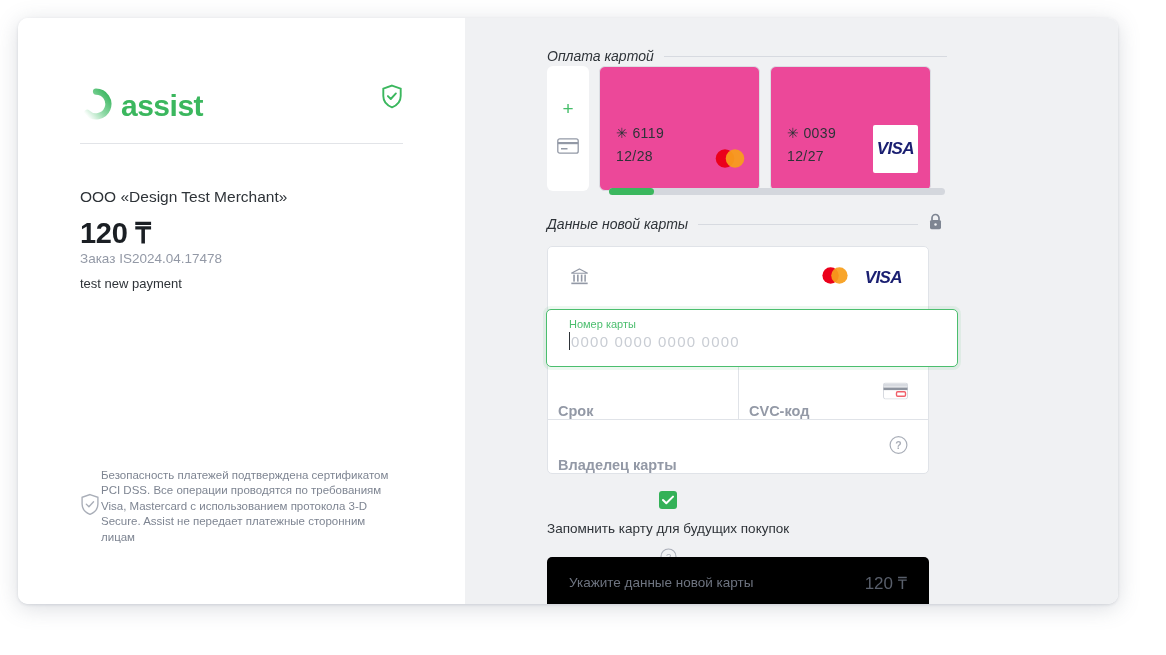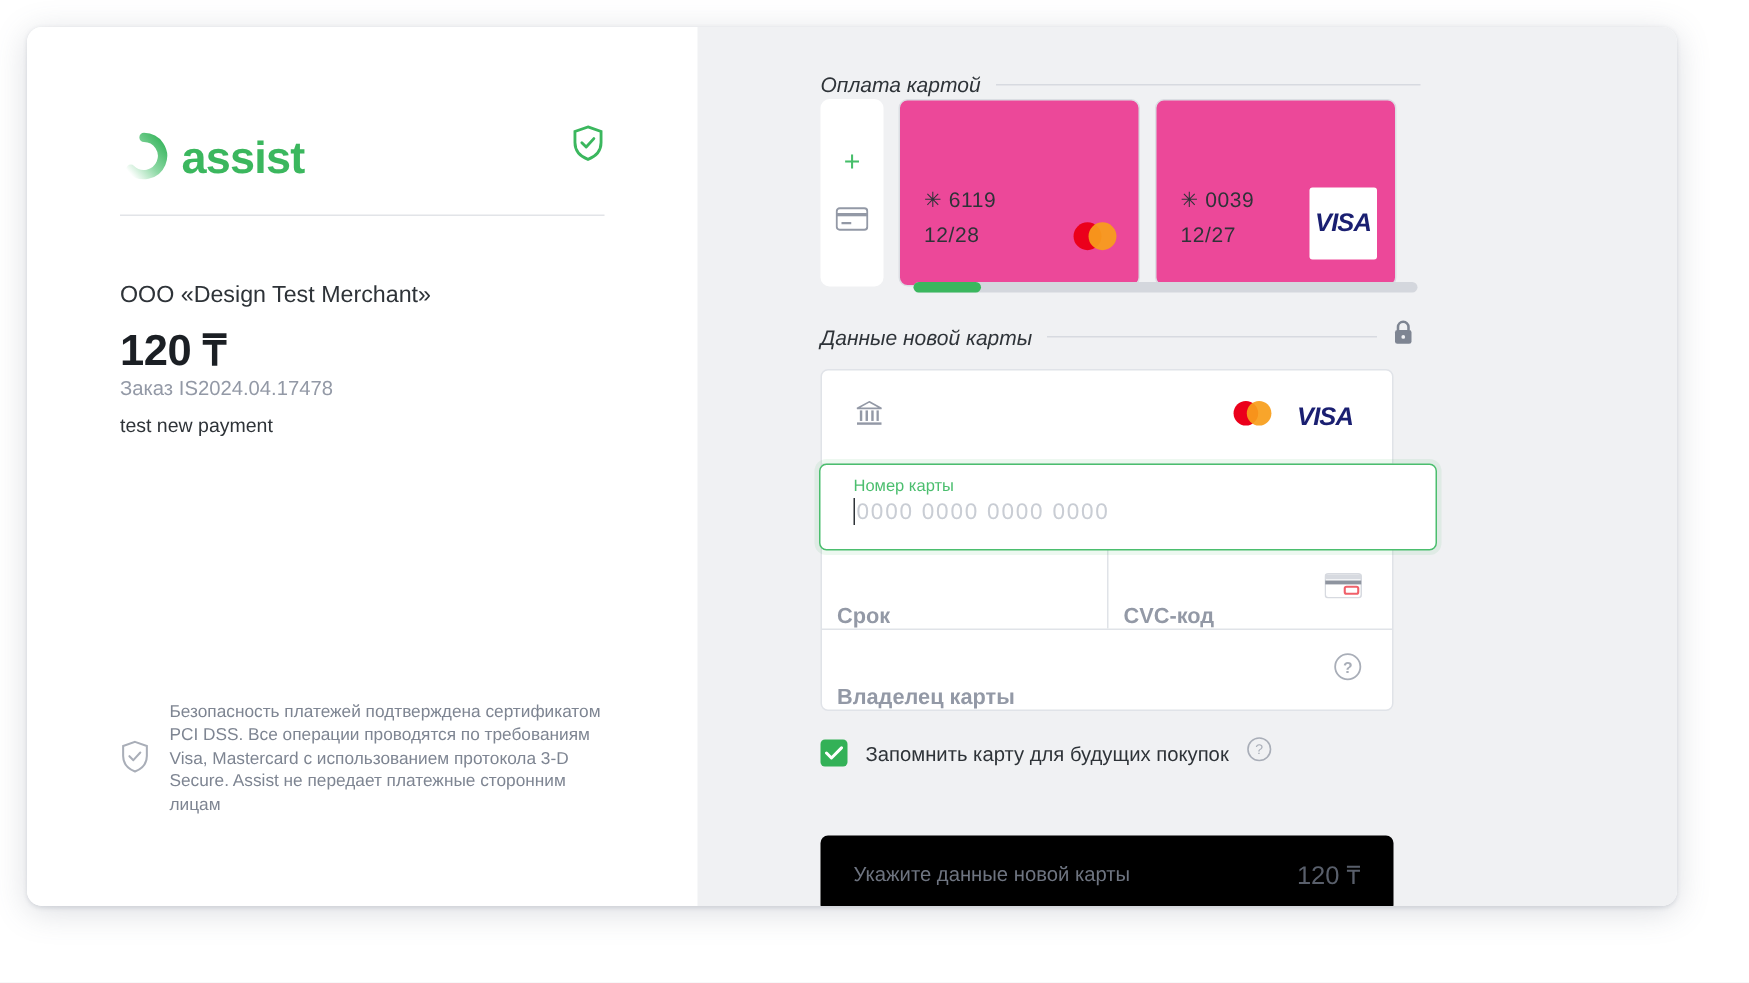--- a/index.html
+++ b/index.html
@@ -53,21 +53,21 @@
     font-size:13.5px; color:#9399A6;
   }
   .order-num { color:#9399A6; }
   .descr {
     position:absolute; left:62px; top:258px;
     font-size:13px; color:#2E3338;
   }
   .security {
     position:absolute; left:62px; top:450px;
     width:350px;
-    display:flex; align-items:center; gap:13px;
+    display:flex; align-items:center; gap:1px;
   }
   .security-text {
     font-size:11.5px; line-height:15.4px; color:#7E8592;
     width:300px;
   }
 
   
   .right {
     flex:1 1 auto; height:100%;
     background:#F0F1F3;
@@ -144,21 +144,21 @@
     font-size:15px; color:#C9CDD4; letter-spacing:1.2px;
     position:relative; padding-left:2px;
   }
   .caret {
     position:absolute; left:0; top:-1px; width:1px; height:18px; background:#2E3338;
   }
 
   
   .remember {
     position:absolute; left:82px; top:473px;
-    display:flex; align-items:center; gap:12px;
+    display:flex; align-items:center; gap:12px;flex-direction:column;
   }
   .cbox {
     width:18px; height:18px; border-radius:3px; background:#33B157;
     display:flex; align-items:center; justify-content:center;
   }
   .remember-label { font-size:13.5px; color:#2E3338; }
 
   
   .pay-btn {
     position:absolute; left:82px; top:539px;

